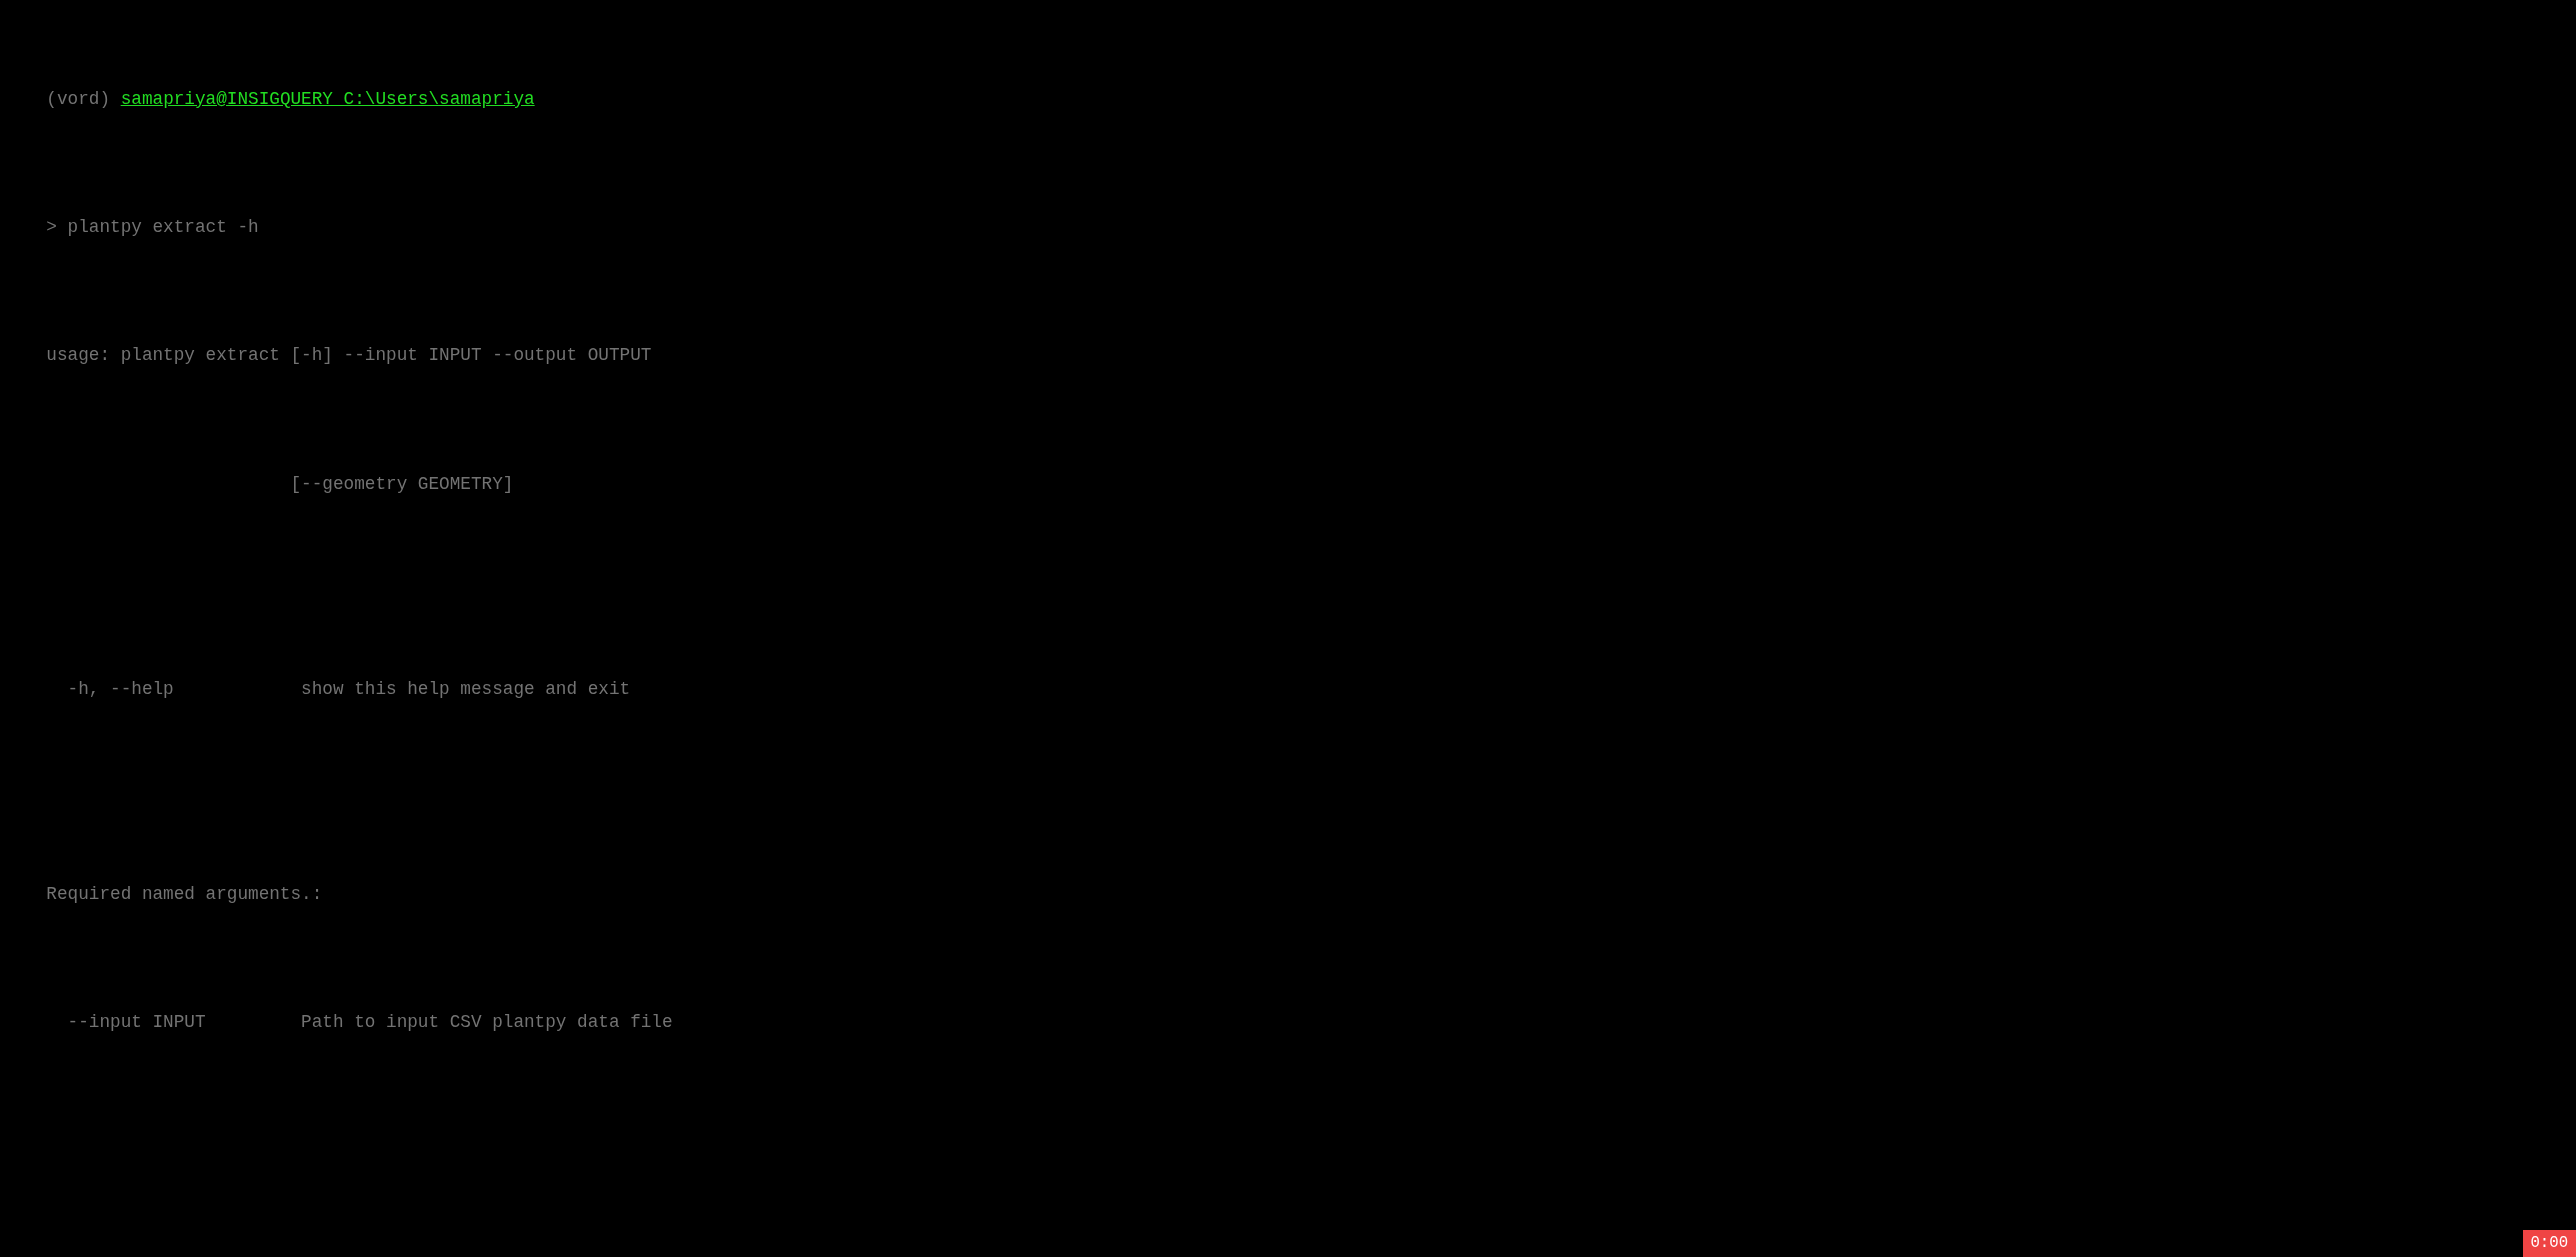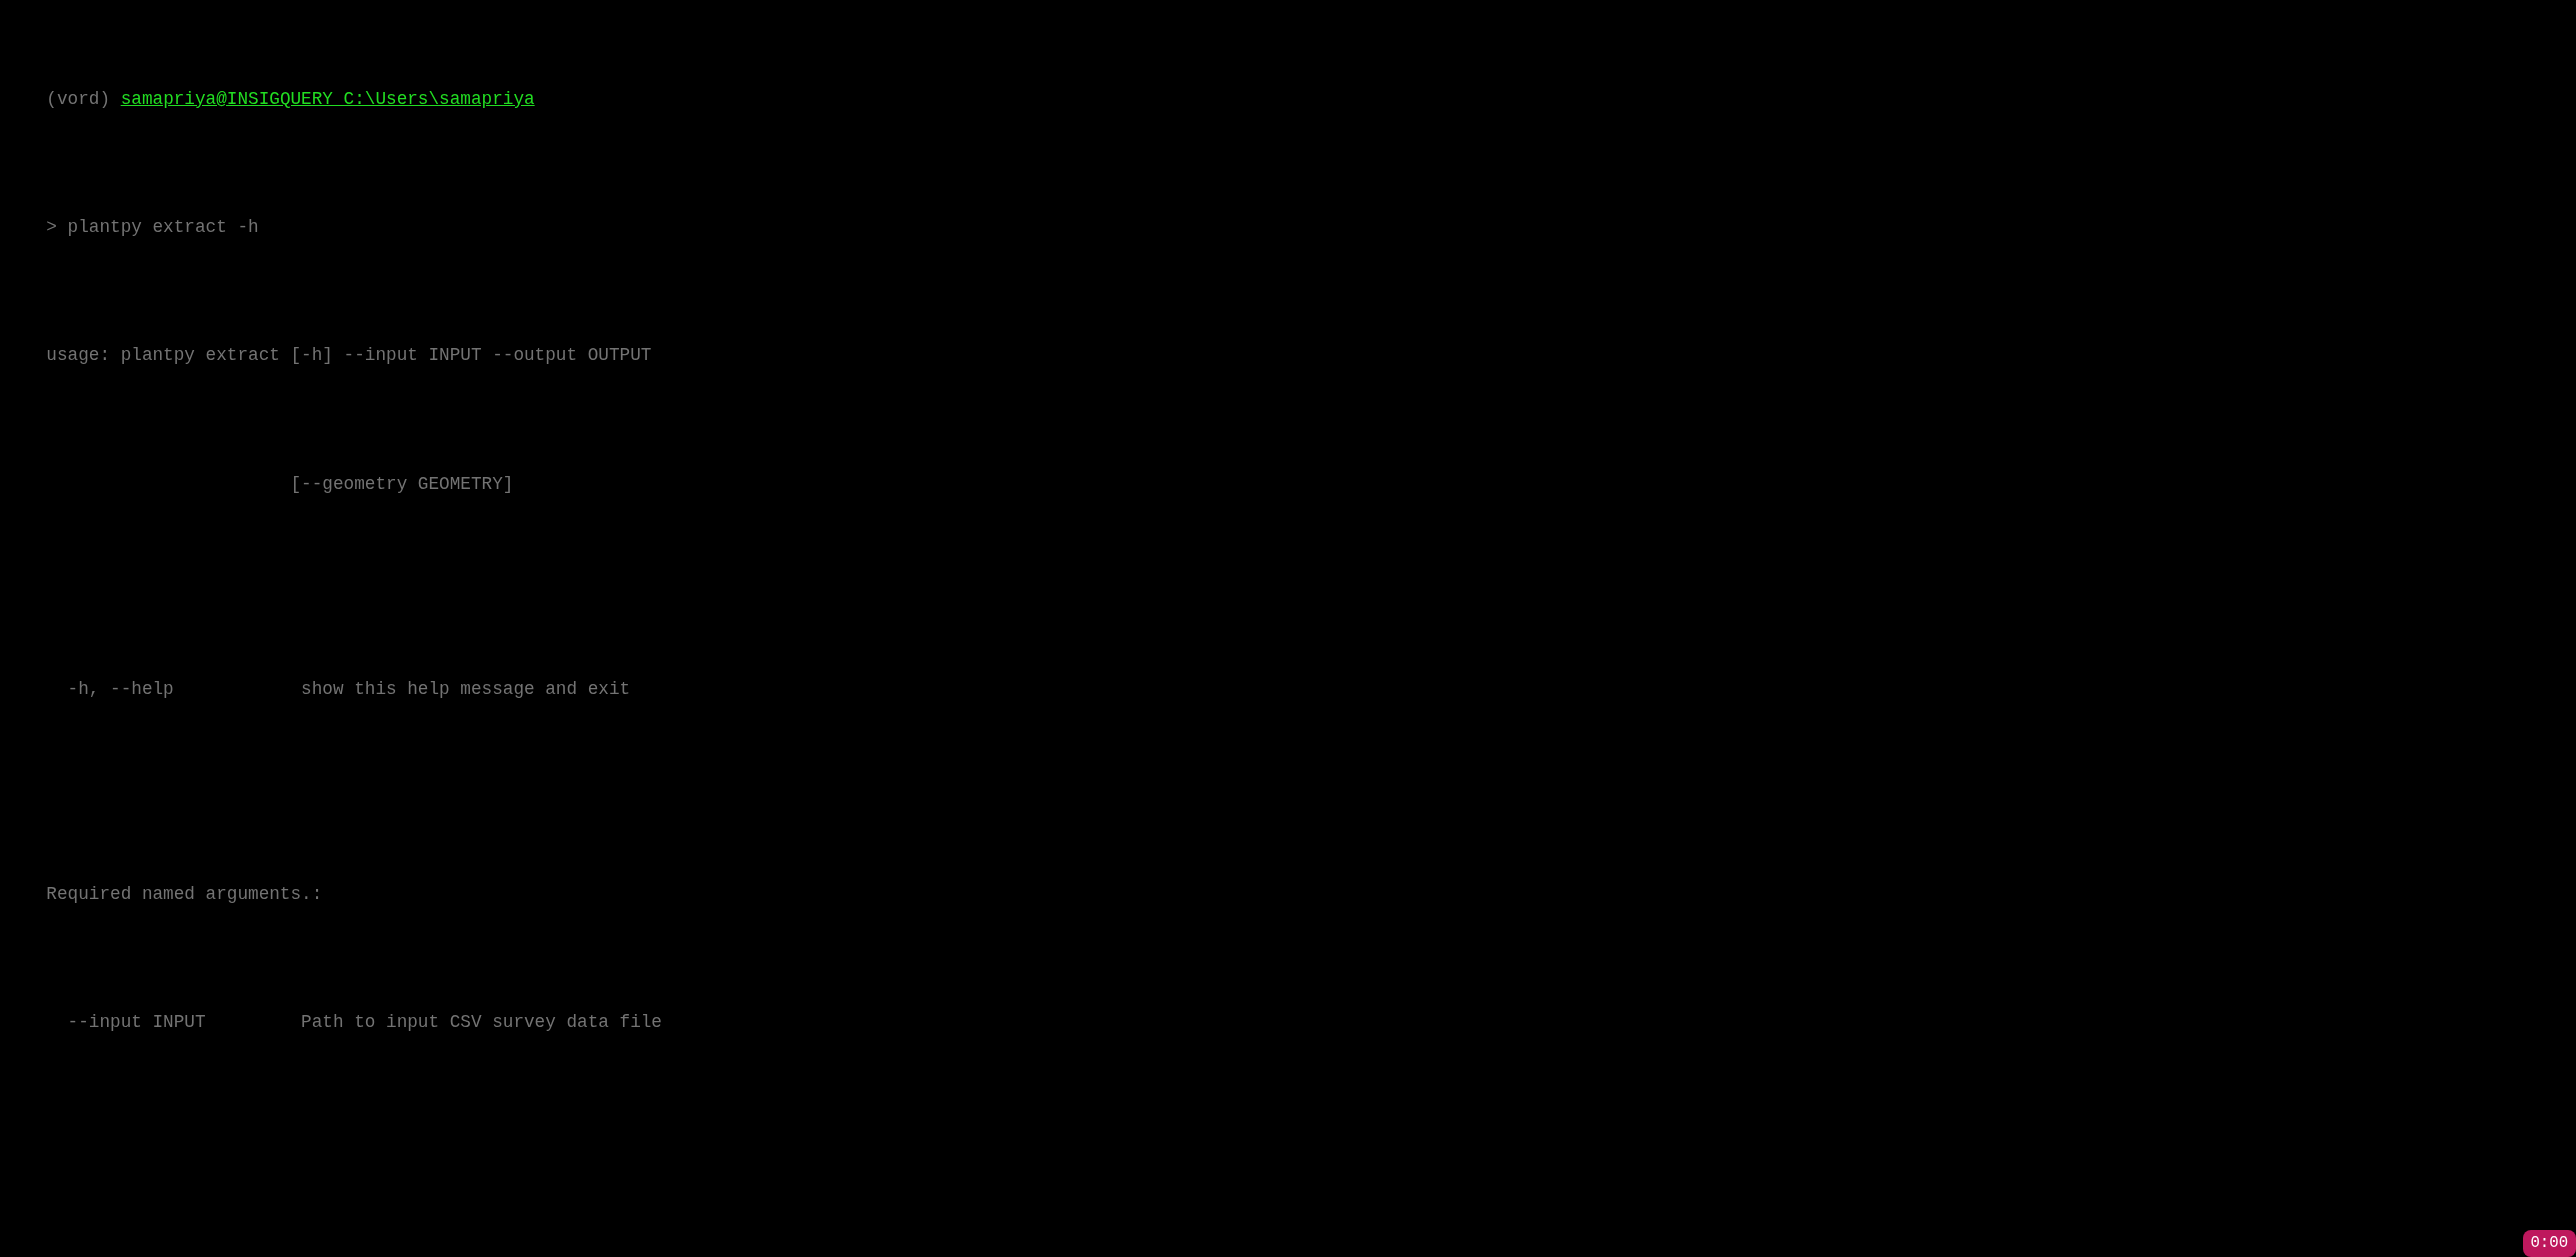--- a/index.html
+++ b/index.html
@@ -36,25 +36,24 @@
 
     @keyframes blink {
       0%, 100% { opacity: 1; }
       50% { opacity: 0; }
     }
 
     .status-bar {
       position: absolute;
       bottom: 0;
       right: 0;
-      background-color: #be185d;
+      background-color: #ef4444;
       color: #ffffff;
       font-size: 15.7px;
       padding: 2px 7.9px;
-      border-radius: 8px;
     }
   </style>
 </head>
 <body>
 
 <div class="terminal">
   <div>
     <span class="white">(vord) </span><span class="green">samapriya@INSIGQUERY C:\Users\samapriya</span>
   </div>
   <div>
@@ -68,21 +67,21 @@
   </div>
   <div>&nbsp;</div>
   <div>
     <span class="white">  -h, --help            show this help message and exit</span>
   </div>
   <div>&nbsp;</div>
   <div>
     <span class="white">Required named arguments.:</span>
   </div>
   <div>
-    <span class="white">  --input INPUT         Path to input CSV survey data file</span>
+    <span class="white">  --input INPUT         Path to input CSV plantpy data file</span>
   </div>
   <div>
     
   </div>
   
   
   
   
   
   

